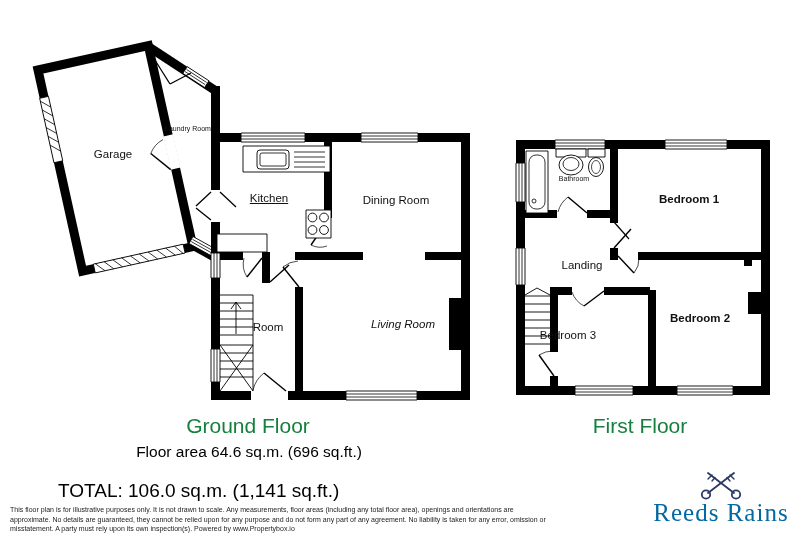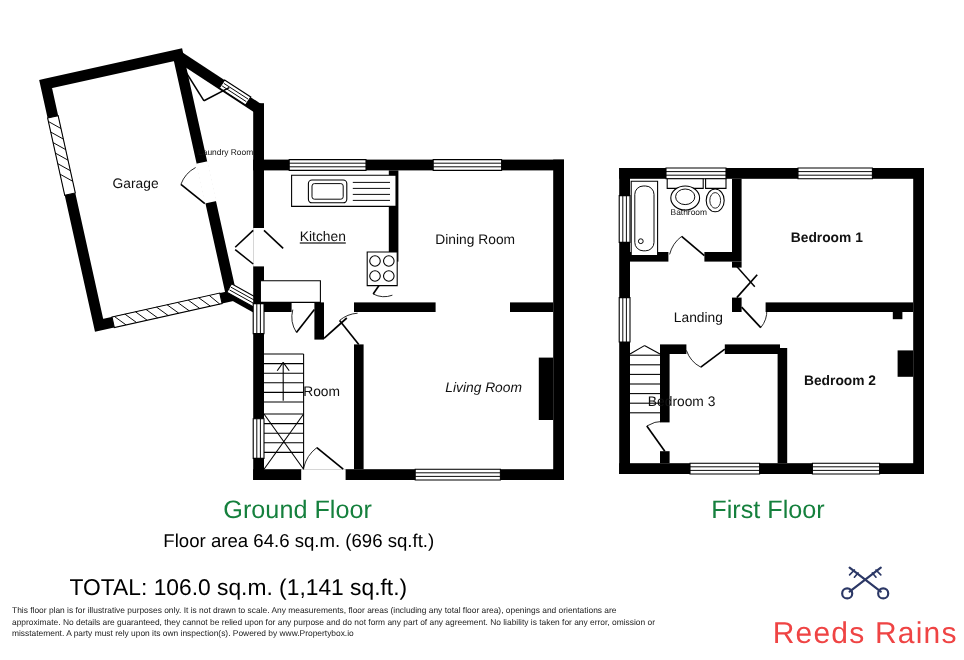--- a/index.html
+++ b/index.html
@@ -8,22 +8,22 @@
   .plan-svg{position:absolute;left:0;top:0;}
   .room-label{position:absolute;transform:translate(-50%,-50%);font-size:11.5px;
               white-space:nowrap;color:#111;z-index:3;}
   .room-label.small{font-size:7px;}
   .floor-title{position:absolute;transform:translateX(-50%);font-size:21px;color:#15803d;
                white-space:nowrap;z-index:3;}
   .floor-area{position:absolute;transform:translateX(-50%);font-size:15.5px;color:#000;
               white-space:nowrap;z-index:3;}
   .total-line{position:absolute;left:10px;top:480px;font-size:19px;color:#000;white-space:nowrap;z-index:3;margin-left:48px;}
   .disclaimer{position:absolute;left:10px;top:505px;font-size:7px;line-height:9.5px;color:#222;z-index:3;}
-  .logo-text{position:absolute;left:721px;top:514px;transform:translateX(-50%);
-             font-family:Liberation Sans, sans-serif;font-size:25px;color:#ef4444;
+  .logo-text{position:absolute;left:721px;top:499px;transform:translateX(-50%);
+             font-family:Liberation Serif, serif;font-size:25px;color:#0369a1;
              white-space:nowrap;letter-spacing:1px;z-index:3;}
   .keys{position:absolute;left:696px;top:467px;z-index:3;}
   svg line, svg path, svg rect, svg circle, svg ellipse{vector-effect:non-scaling-stroke;}
 </style>
 </head>
 <body>
 
 <div class="canvas">
 
   <svg class="plan-svg" width="803" height="465" viewBox="0 0 803 465">

